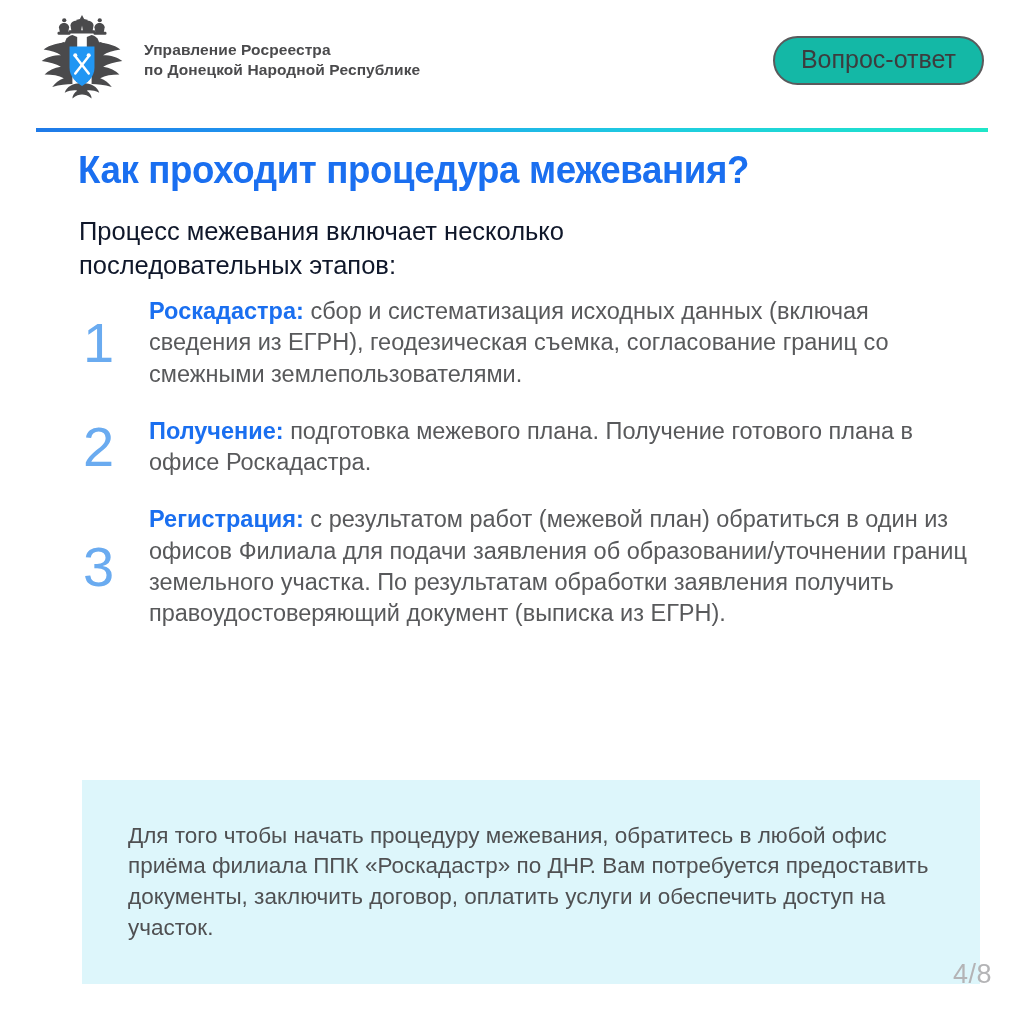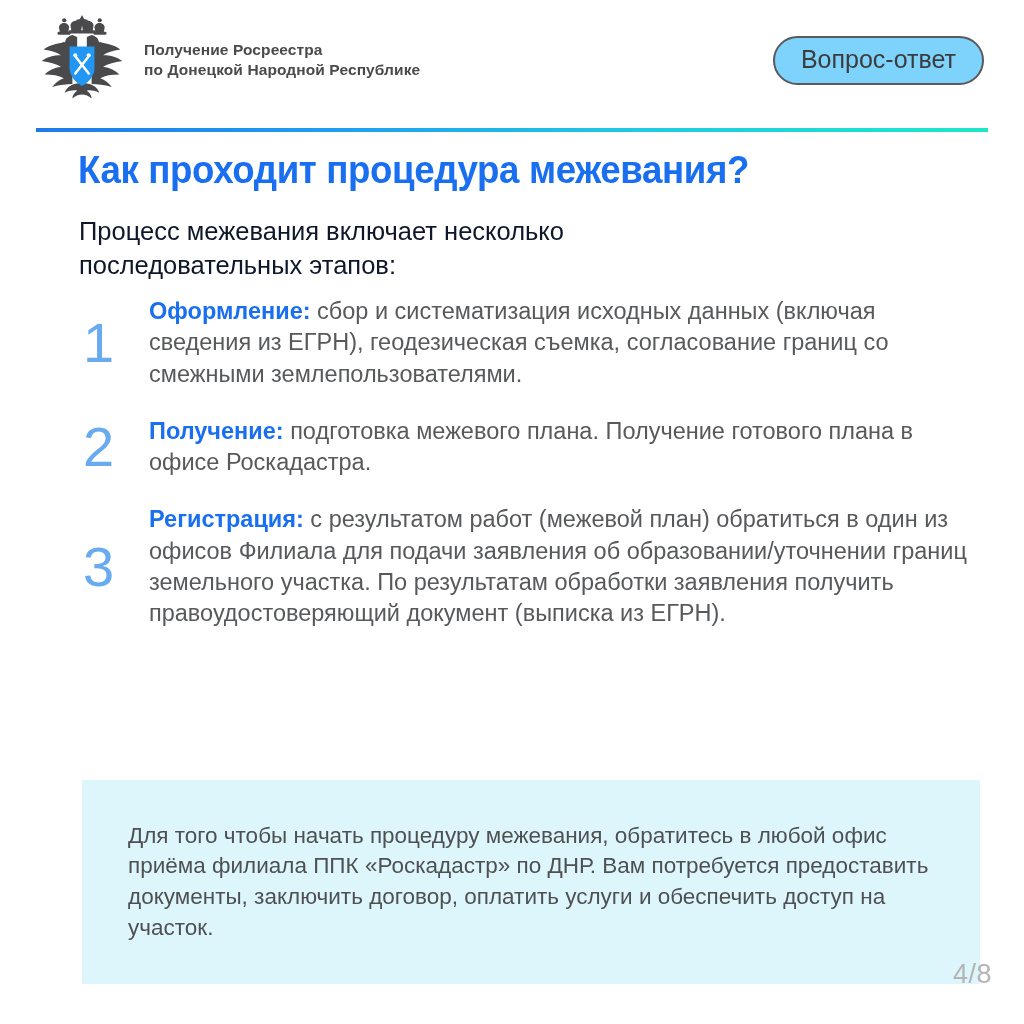--- a/index.html
+++ b/index.html
@@ -58,21 +58,21 @@
 
   .header-spacer { flex: 1 1 auto; }
 
   .qa-badge {
     border: 2.5px solid #5a5a5c;
     border-radius: 26px;
     padding: 9px 26px 11px 26px;
     font-size: 25px;
     color: #3c3c3e;
     line-height: 1;
-    background: #7dd3fc;
+    background: #14b8a6;
     white-space: nowrap;
     margin-right: 6px;
   }
 
   
   .divider {
     position: absolute;
     top: 128px;
     left: 36px;
     width: 952px;
@@ -209,41 +209,41 @@
 
         <g stroke="#ffffff" stroke-width="2.6" stroke-linecap="round">
           <line x1="43" y1="46" x2="57" y2="64"></line>
           <line x1="57" y1="46" x2="43" y2="64"></line>
         </g>
         <circle cx="43" cy="45" r="2.1" fill="#ffffff"></circle>
         <circle cx="57" cy="45" r="2.1" fill="#ffffff"></circle>
       </svg>
 
       <div class="brand-text">
-        <span>Получение Росреестра</span>
+        <span>Управление Росреестра</span>
         <span class="l2">по Донецкой Народной Республике</span>
       </div>
     </div>
 
     <div class="header-spacer"></div>
 
     <div class="qa-badge">Вопрос-ответ</div>
   </div>
 
   <div class="divider"></div>
 
   <div class="title">Как проходит процедура межевания?</div>
 
   <div class="intro">Процесс межевания включает несколько последовательных этапов:</div>
 
   <div class="steps">
 
     <div class="step">
       <div class="step-num">1</div>
-      <div class="step-body"><span class="step-label">Оформление:</span><span> сбор и систематизация исходных данных (включая сведения из ЕГРН), геодезическая съемка, согласование границ со смежными землепользователями.</span></div>
+      <div class="step-body"><span class="step-label">Роскадастра:</span><span> сбор и систематизация исходных данных (включая сведения из ЕГРН), геодезическая съемка, согласование границ со смежными землепользователями.</span></div>
     </div>
 
     <div class="step">
       <div class="step-num">2</div>
       <div class="step-body"><span class="step-label">Получение:</span><span> подготовка межевого плана. Получение готового плана в офисе Роскадастра.</span></div>
     </div>
 
     <div class="step">
       <div class="step-num">3</div>
       <div class="step-body"><span class="step-label">Регистрация:</span><span> с результатом работ (межевой план) обратиться в один из офисов Филиала для подачи заявления об образовании/уточнении границ земельного участка. По результатам обработки заявления получить правоудостоверяющий документ (выписка из ЕГРН).</span></div>

